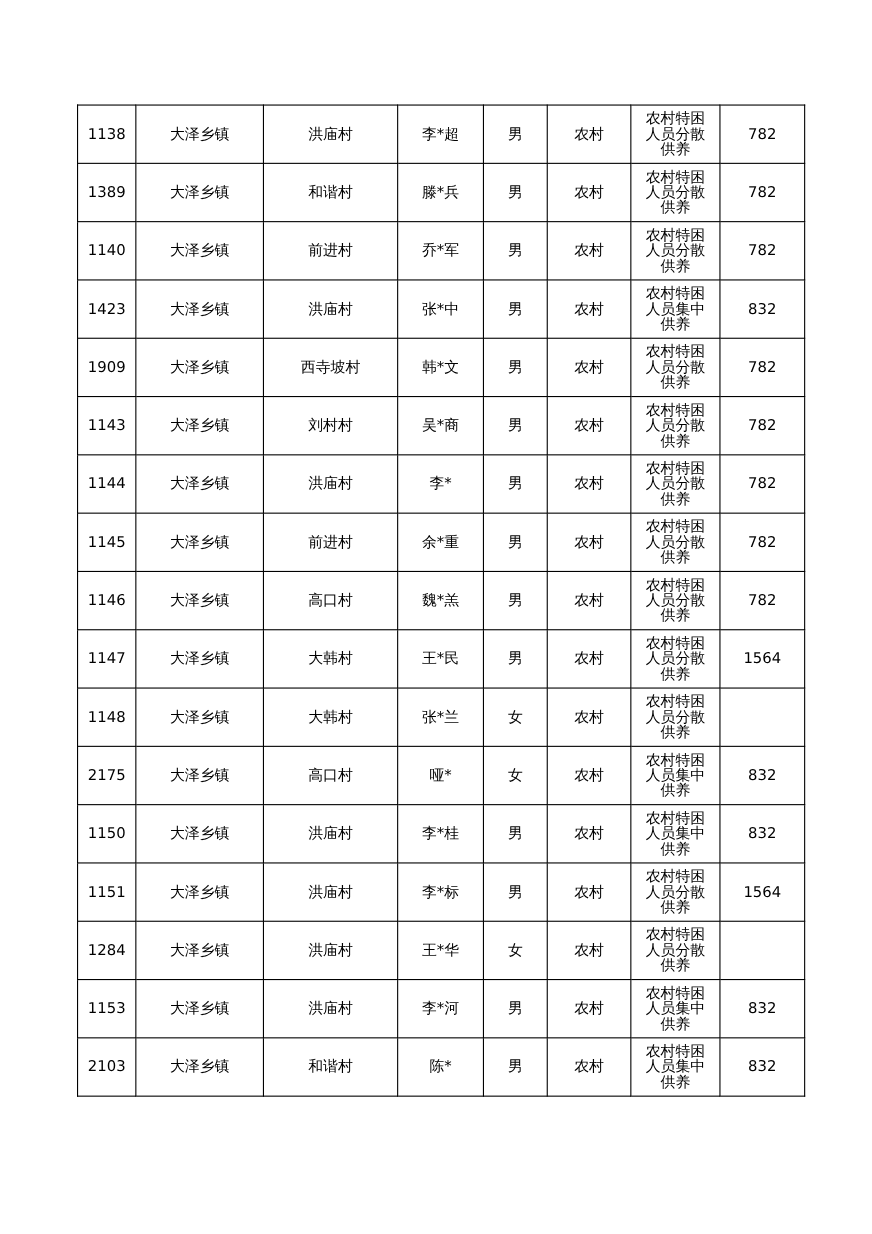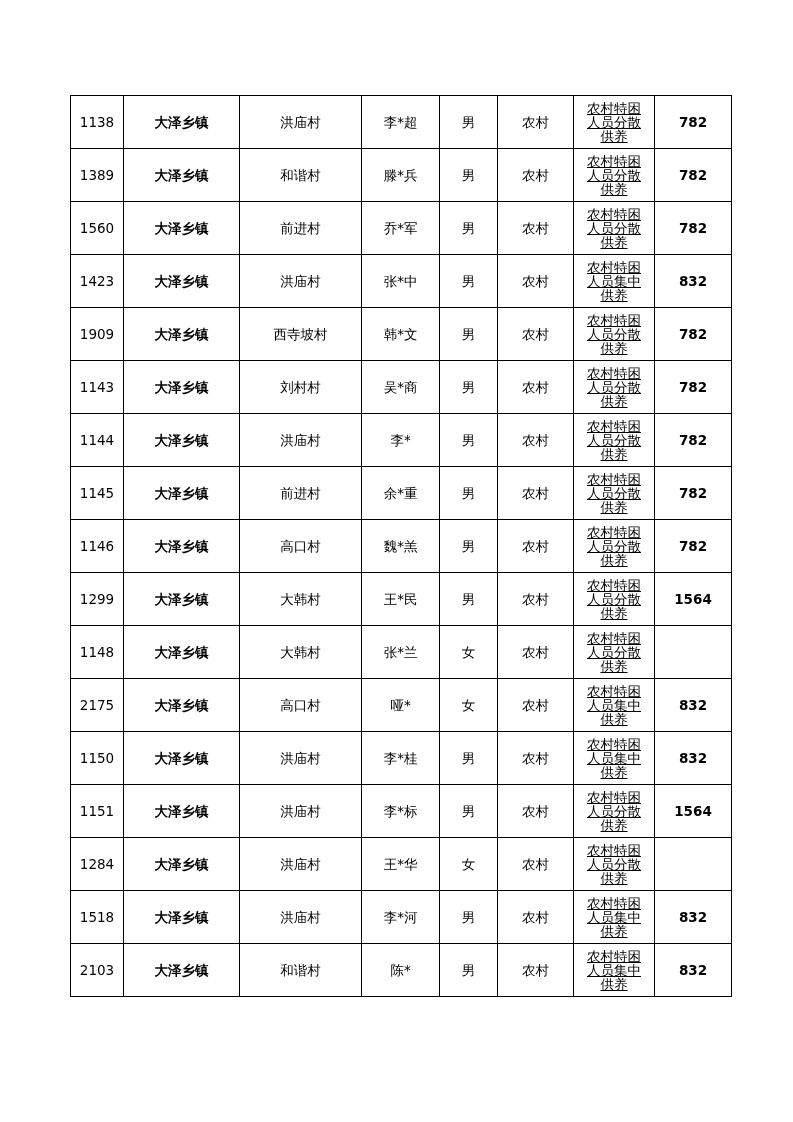--- a/index.html
+++ b/index.html
@@ -30,27 +30,27 @@
     border: 1px solid #000000;
     text-align: center;
     vertical-align: middle;
     font-size: 13.5px;
     line-height: 1.05;
     padding: 0;
     height: 52px;
     font-family: "DejaVu Sans", "Liberation Sans", sans-serif;
   }
   td.c-id      { width: 52px; margin-left: 36px; }
-  td.c-town    { width: 115px; font-weight: bold; }
+  td.c-town    { width: 115px; }
   td.c-village { width: 121px; }
   td.c-name    { width: 77px; }
   td.c-gender  { width: 57px; }
   td.c-type    { width: 75px; }
-  td.c-cat     { width: 80px; font-size: 13px; line-height: 1.18; text-decoration: underline; }
-  td.c-amount  { width: 76px; font-weight: bold; }
+  td.c-cat     { width: 80px; font-size: 13px; line-height: 1.18; }
+  td.c-amount  { width: 76px; }
   .cat-line { display: block; white-space: nowrap; }
 </style>
 </head>
 <body>
 
 <div class="page">
   <table class="doc-table">
     <tbody>
         <tr>
           <td class="c-id">1138</td>
@@ -74,21 +74,21 @@
           <td class="c-gender">男</td>
           <td class="c-type">农村</td>
           <td class="c-cat">
             <span class="cat-line">农村特困</span>
             <span class="cat-line">人员分散</span>
             <span class="cat-line">供养</span>
           </td>
           <td class="c-amount">782</td>
         </tr>
         <tr>
-          <td class="c-id">1560</td>
+          <td class="c-id">1140</td>
           <td class="c-town">大泽乡镇</td>
           <td class="c-village">前进村</td>
           <td class="c-name">乔*军</td>
           <td class="c-gender">男</td>
           <td class="c-type">农村</td>
           <td class="c-cat">
             <span class="cat-line">农村特困</span>
             <span class="cat-line">人员分散</span>
             <span class="cat-line">供养</span>
           </td>
@@ -172,21 +172,21 @@
           <td class="c-gender">男</td>
           <td class="c-type">农村</td>
           <td class="c-cat">
             <span class="cat-line">农村特困</span>
             <span class="cat-line">人员分散</span>
             <span class="cat-line">供养</span>
           </td>
           <td class="c-amount">782</td>
         </tr>
         <tr>
-          <td class="c-id">1299</td>
+          <td class="c-id">1147</td>
           <td class="c-town">大泽乡镇</td>
           <td class="c-village">大韩村</td>
           <td class="c-name">王*民</td>
           <td class="c-gender">男</td>
           <td class="c-type">农村</td>
           <td class="c-cat">
             <span class="cat-line">农村特困</span>
             <span class="cat-line">人员分散</span>
             <span class="cat-line">供养</span>
           </td>
@@ -256,21 +256,21 @@
           <td class="c-gender">女</td>
           <td class="c-type">农村</td>
           <td class="c-cat">
             <span class="cat-line">农村特困</span>
             <span class="cat-line">人员分散</span>
             <span class="cat-line">供养</span>
           </td>
           <td class="c-amount"></td>
         </tr>
         <tr>
-          <td class="c-id">1518</td>
+          <td class="c-id">1153</td>
           <td class="c-town">大泽乡镇</td>
           <td class="c-village">洪庙村</td>
           <td class="c-name">李*河</td>
           <td class="c-gender">男</td>
           <td class="c-type">农村</td>
           <td class="c-cat">
             <span class="cat-line">农村特困</span>
             <span class="cat-line">人员集中</span>
             <span class="cat-line">供养</span>
           </td>

